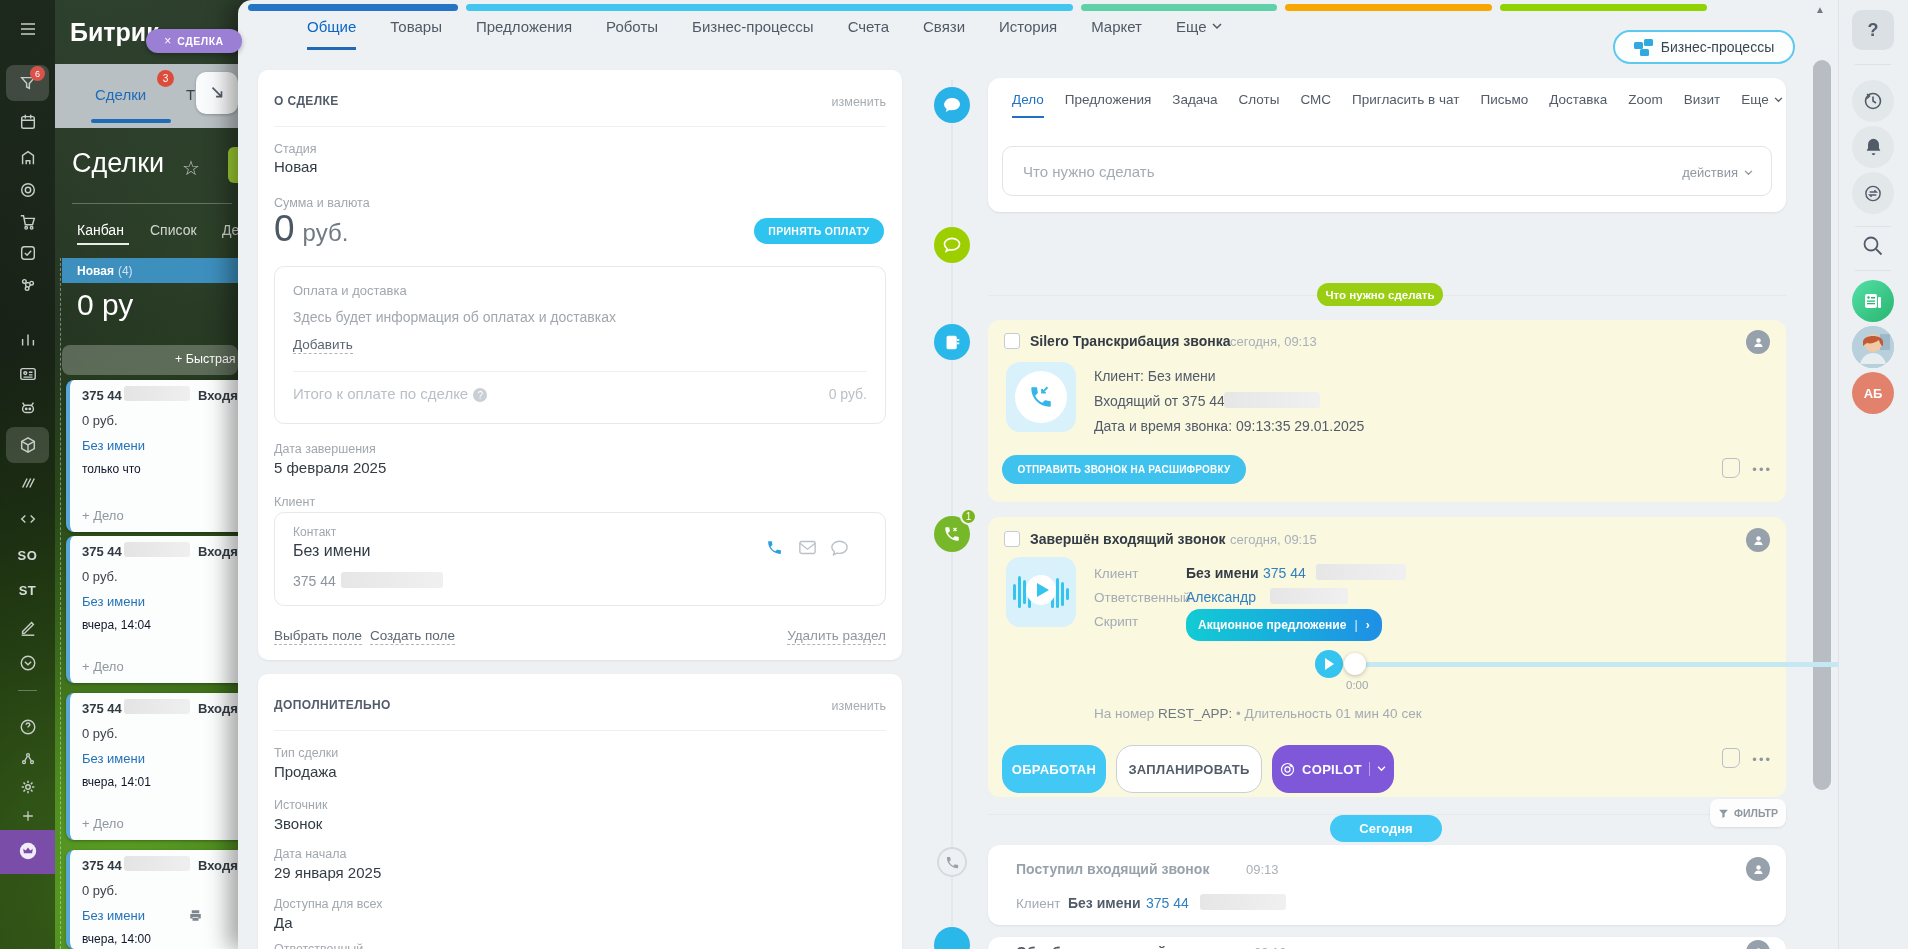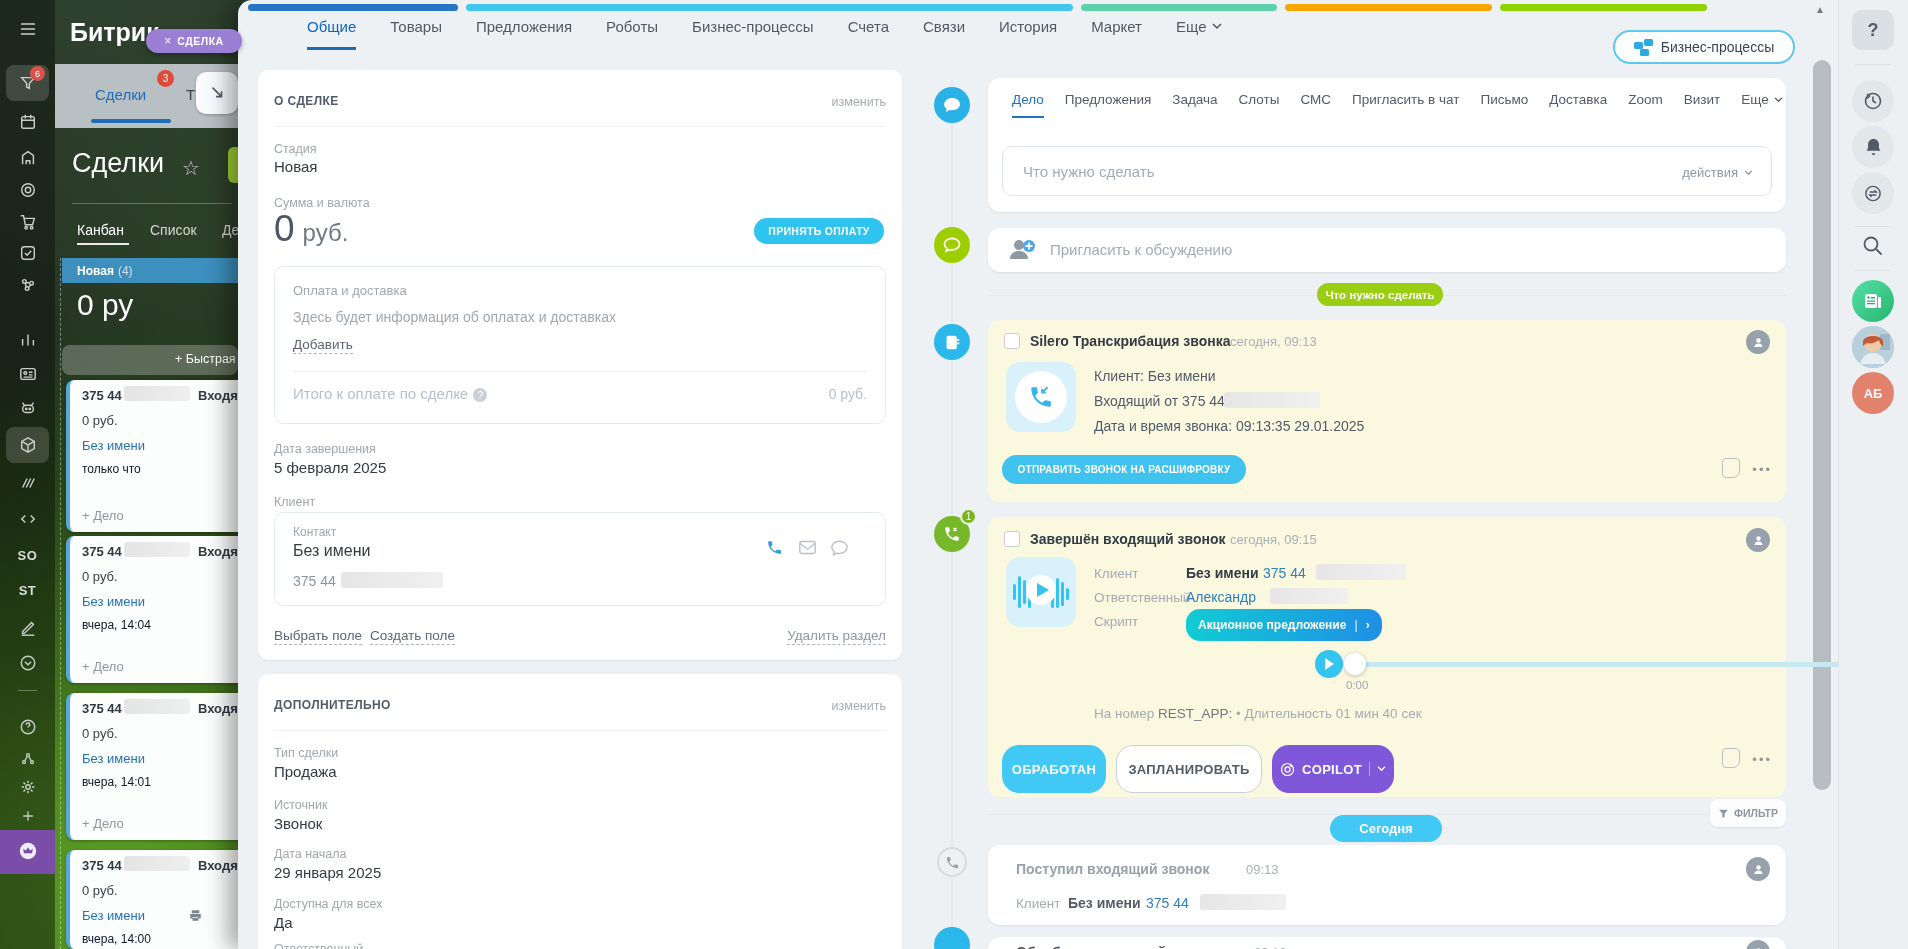--- a/index.html
+++ b/index.html
@@ -484,29 +484,20 @@
       <span class="ph">Что нужно сделать</span>
       <span class="act">
           <span>действия</span>
           <svg width="9" height="6" viewBox="0 0 10 7" style="stroke:#8f97a0;fill:none;stroke-width:1.5">
             <path d="M1 1l4 4 4-4"></path>
           </svg>
         </span>
     </div>
   </div>
 
-  <div class="tl-card tl-white" style="top:228px;height:44px">
-    <span style="position:absolute;left:20px;top:9px"><svg width="28" height="24" viewBox="0 0 28 24">
-          <circle cx="11" cy="8" r="5" fill="#8f99a3"></circle>
-          <path d="M2 22c0-5 4-8 9-8s9 3 9 8" fill="#8f99a3"></path>
-          <circle cx="21" cy="9" r="6" fill="#4aa8e8"></circle>
-          <path d="M21 5.5v7M17.5 9h7" stroke="#fff" stroke-width="1.8"></path>
-        </svg></span>
-    <span style="position:absolute;left:62px;top:13px;font-size:15px;color:#a3abb4">Пригласить к обсуждению</span>
-  </div>
 
   <div class="abs" id="sep-line"></div>
   <div class="abs" id="todo-pill">Что нужно сделать</div>
 
   <div class="tl-card tl-yellow" style="top:320px;height:182px">
     <span class="chk" style="left:16px;top:13px"></span>
     <span class="tl-title" style="left:42px;top:13px">Silero Транскрибация звонка</span>
     <span class="tl-time" style="left:242px;top:14px">сегодня, 09:13</span>
     <span class="avatar" style="right:16px;top:10px">
         <svg width="13" height="13" viewBox="0 0 20 20" style="fill:#fff">

